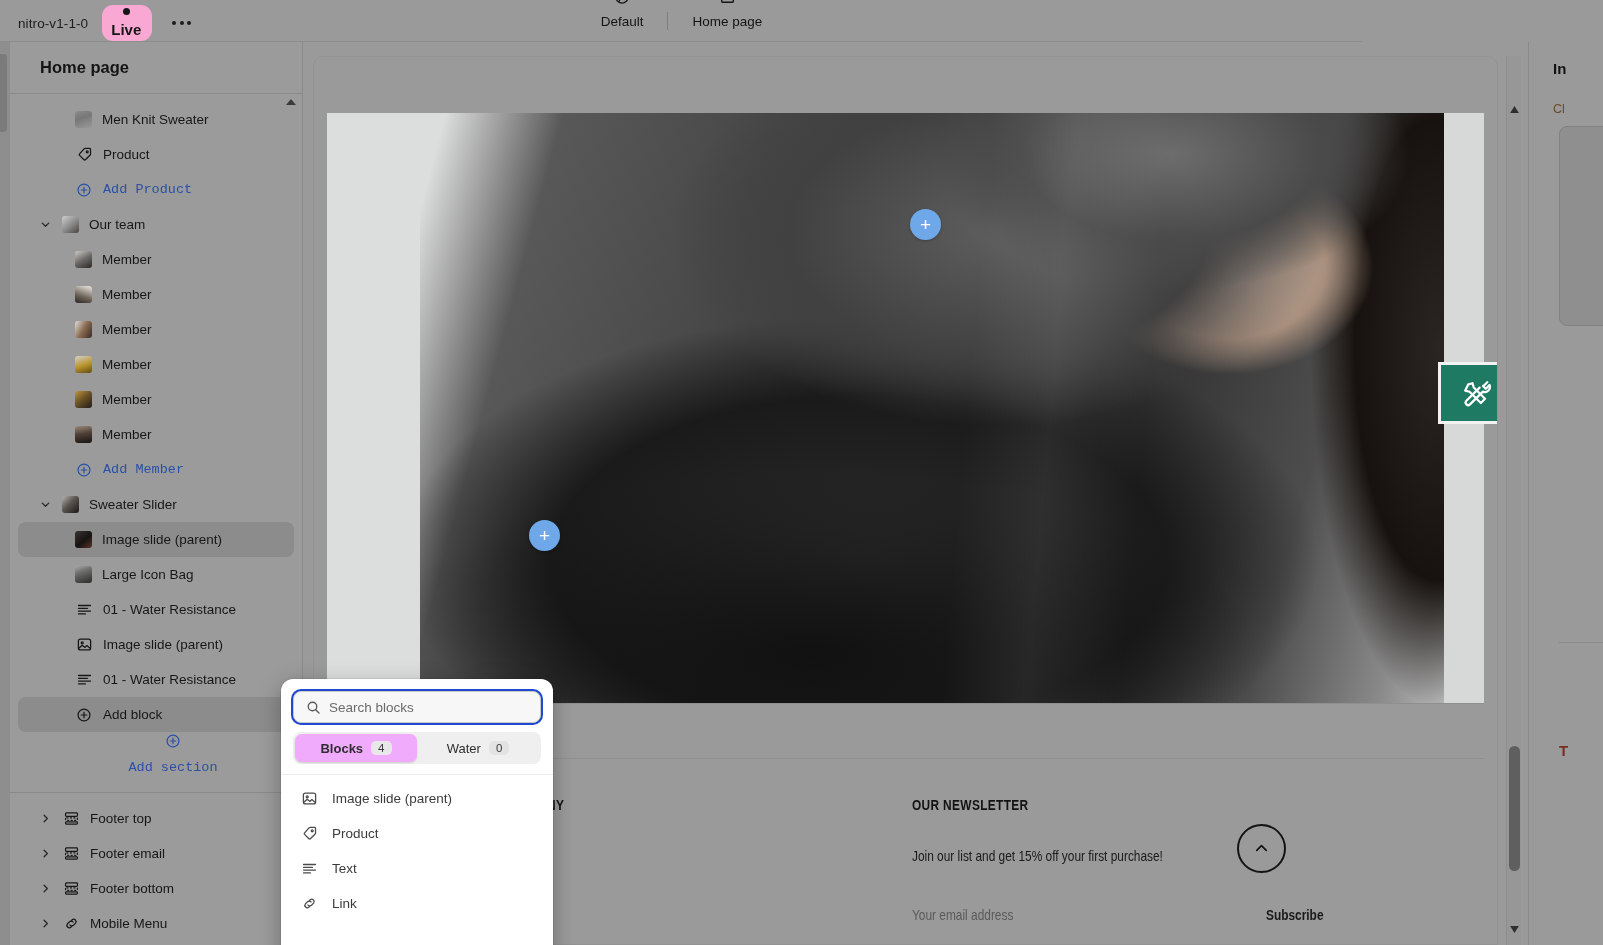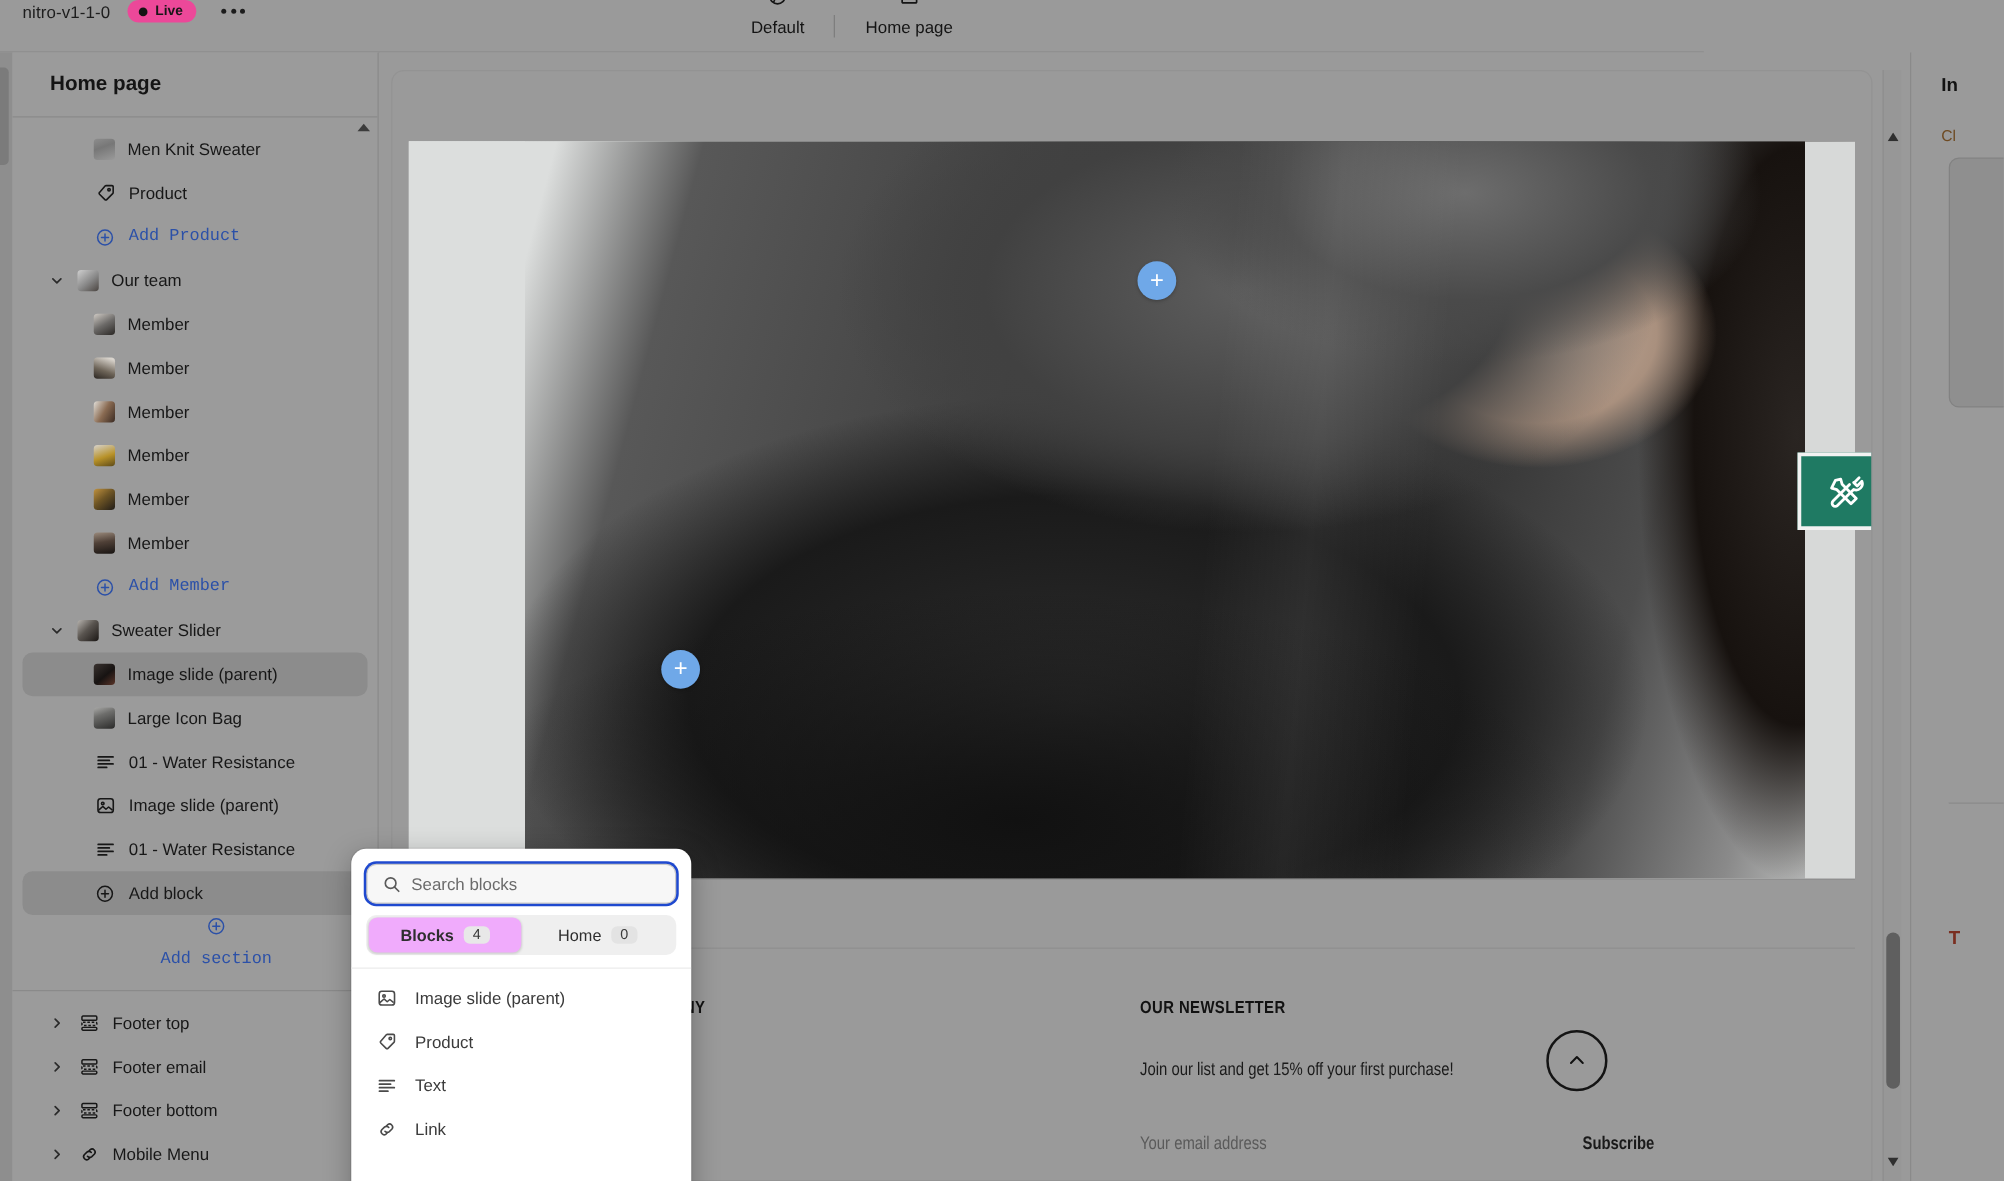--- a/index.html
+++ b/index.html
@@ -10,30 +10,30 @@
     overflow: hidden;
   }
   #root { position: relative; width: 1603px; height: 945px; background: #9a9a9a; }
 
   
 
   
   .topbar {
     position: absolute; left: 0; top: 0; width: 1363px; height: 42px;
     background: #9a9a9a;
-    display: flex; align-items: flex-start;
+    display: flex; align-items: flex-end;
     border-bottom: 1px solid #8d8d8d;
   }
   .tb-left { display: flex; align-items: center; gap: 14px; padding-left: 18px; }
   .tb-title { font-size: 13.5px; color: #1d1d1d; letter-spacing: .1px; }
   .live-badge {
     display: inline-flex; align-items: center; gap: 6px;
-    background: #ec4899; border-radius: 11px;
+    background: #f9a8d4; border-radius: 11px;
     padding: 3px 11px 3px 9px;
-    font-size: 11px; color: #161616; font-weight: 600;
+    font-size: 15px; color: #161616; font-weight: 600; flex-direction: column;
   }
   .live-dot { width: 7px; height: 7px; border-radius: 50%; background: #141414; display:inline-block; }
   .tb-dots {
     display: flex; align-items: center; gap: 3.5px; padding: 6px 6px; cursor: pointer;
   }
   .tb-dots i { width: 4px; height: 4px; background: #1c1c1c; border-radius: 50%; display: block; }
 
   .tb-center {
     position: absolute; left: 0; right: 0; top: 0; height: 42px;
     display: flex; align-items: center; justify-content: center; gap: 0px;
@@ -617,21 +617,21 @@
         <input type="text" value="" placeholder="Search blocks" style="">
       </div>
     </div>
 
     <div class="pp-tabs">
       <div class="pp-tab active">
         <span>Blocks</span>
         <span class="pp-count">4</span>
       </div>
       <div class="pp-tab">
-        <span>Home</span>
+        <span>Water</span>
         <span class="pp-count">0</span>
       </div>
     </div>
 
     <div class="pp-list">
       <div class="pp-item">
         <span class="ic">
           <svg width="17" height="17" viewBox="0 0 20 20" fill="none" stroke="#4a4a4a" stroke-width="1.5" stroke-linejoin="round">
             <rect x="2.8" y="3.6" width="14.4" height="12.8" rx="2.4"></rect>
             <circle cx="7.3" cy="8" r="1.2"></circle>

